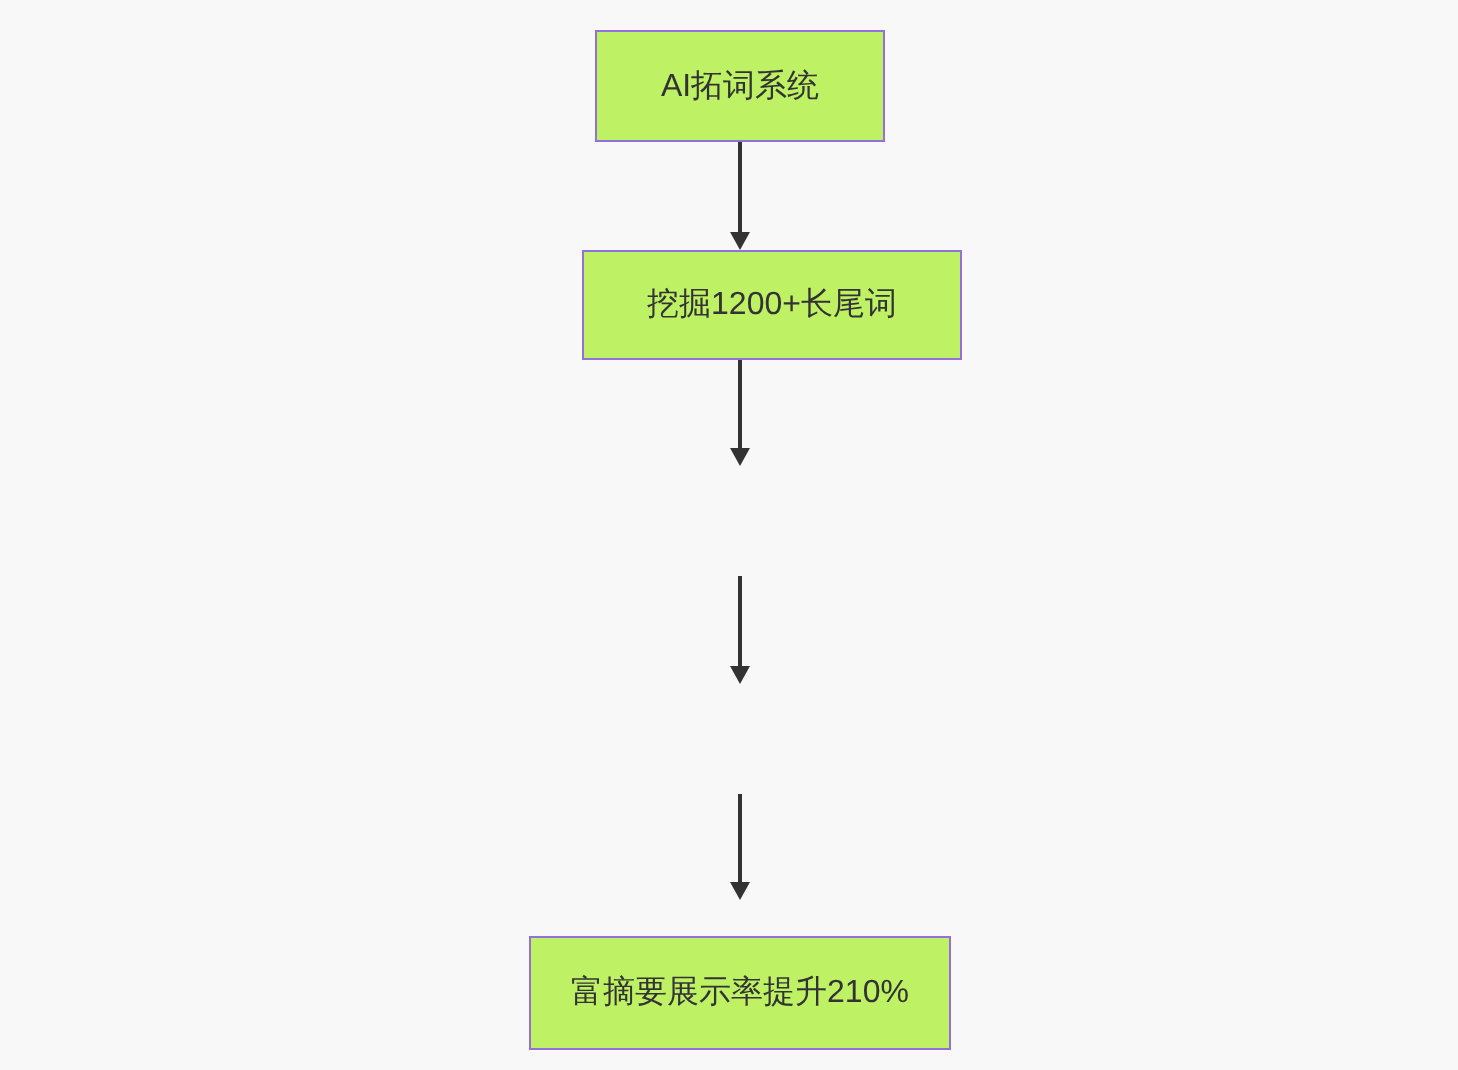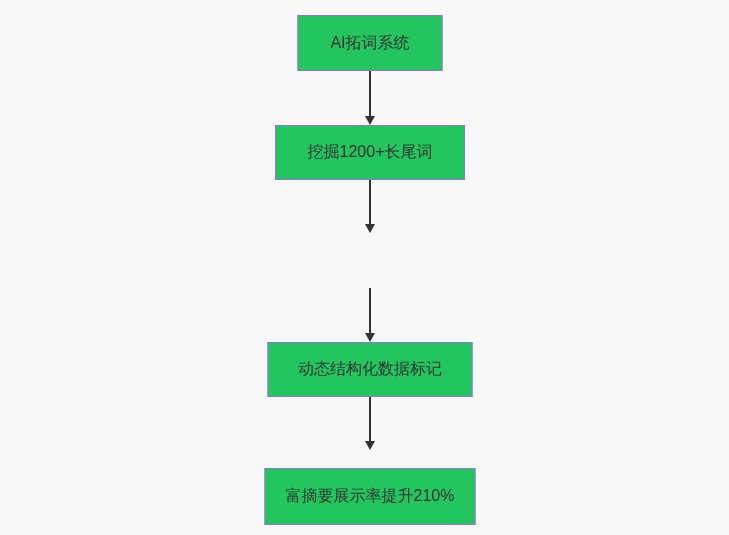--- a/index.html
+++ b/index.html
@@ -15,33 +15,33 @@
   }
   .canvas {
     position: relative;
     width: 729px;
     height: 535px;
   }
   .node {
     position: absolute;
     left: 370px;
     transform: translateX(-50%);
-    background: #22c55e;
+    background: #bef264;
     border: 1.5px solid #9370DB;
     color: #333333;
     font-size: 16px;
     display: flex;
     align-items: center;
     justify-content: center;
     box-sizing: border-box;
     text-align: center;
     white-space: nowrap;
   }
   .n1 { top: 15px;  width: 145px; height: 56px; }
-  .n2 { top: 125px; width: 190px; height: 55px; }
+  .n2 { top: 125px; width: 190px; height: 55px; margin-left: 16px; }
   .n3 { top: 233px; width: 220px; height: 55px; }
   .n4 { top: 342px; width: 205px; height: 55px; }
   .n5 { top: 468px; width: 211px; height: 57px; }
   .edge {
     position: absolute;
     left: 370px;
     transform: translateX(-50%);
     display: flex;
     flex-direction: column;
     align-items: center;
@@ -81,21 +81,20 @@
     <div class="line"></div>
     <div class="head"></div>
   </div>
 
 
   <div class="edge e3">
     <div class="line"></div>
     <div class="head"></div>
   </div>
 
-  <div class="node n4">动态结构化数据标记</div>
 
   <div class="edge e4">
     <div class="line"></div>
     <div class="head"></div>
   </div>
 
   <div class="node n5">富摘要展示率提升210%</div>
 
 </div>
 

